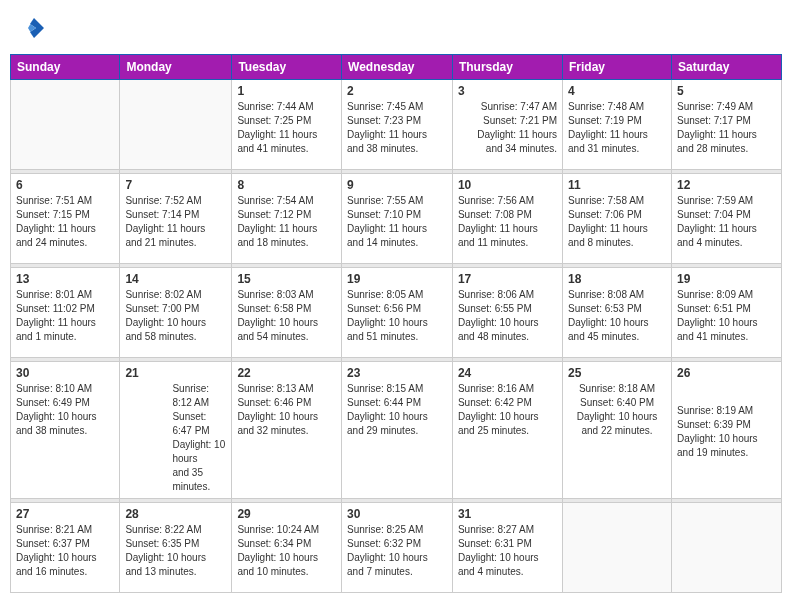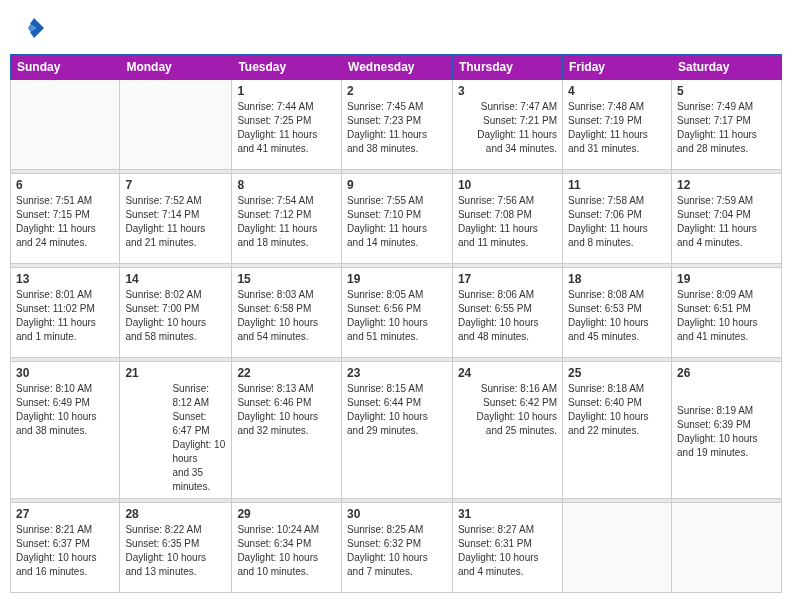--- a/index.html
+++ b/index.html
@@ -318,28 +318,28 @@
         </td>
         <td>
           <div class="day-number">23</div>
           <div class="day-info" style="white-space: pre-line;">Sunrise: 8:15 AM
 Sunset: 6:44 PM
 Daylight: 10 hours
 and 29 minutes.</div>
         </td>
         <td>
           <div class="day-number">24</div>
-          <div class="day-info" style="white-space: pre-line; text-align: right;">Sunrise: 8:16 AM
+          <div class="day-info" style="white-space: pre-line;">Sunrise: 8:16 AM
 Sunset: 6:42 PM
 Daylight: 10 hours
 and 25 minutes.</div>
         </td>
         <td>
           <div class="day-number">25</div>
-          <div class="day-info" style="white-space: pre-line;">Sunrise: 8:18 AM
+          <div class="day-info" style="white-space: pre-line; text-align: center;">Sunrise: 8:18 AM
 Sunset: 6:40 PM
 Daylight: 10 hours
 and 22 minutes.</div>
         </td>
         <td>
           <div class="day-number">26</div>
           <div class="day-info" style="white-space: pre-line; margin-top: 24px;">Sunrise: 8:19 AM
 Sunset: 6:39 PM
 Daylight: 10 hours
 and 19 minutes.</div>

